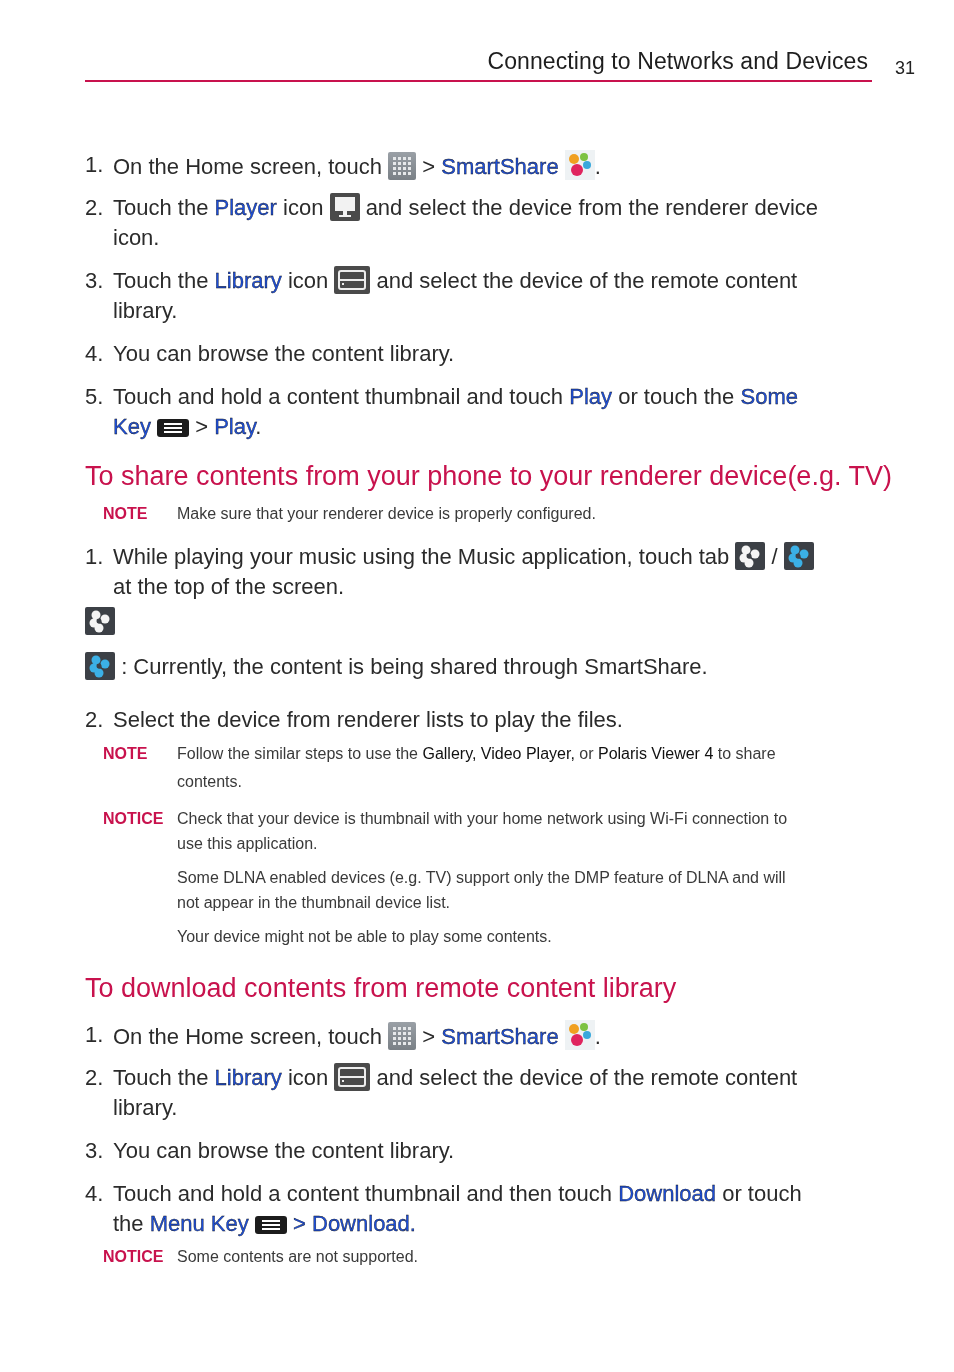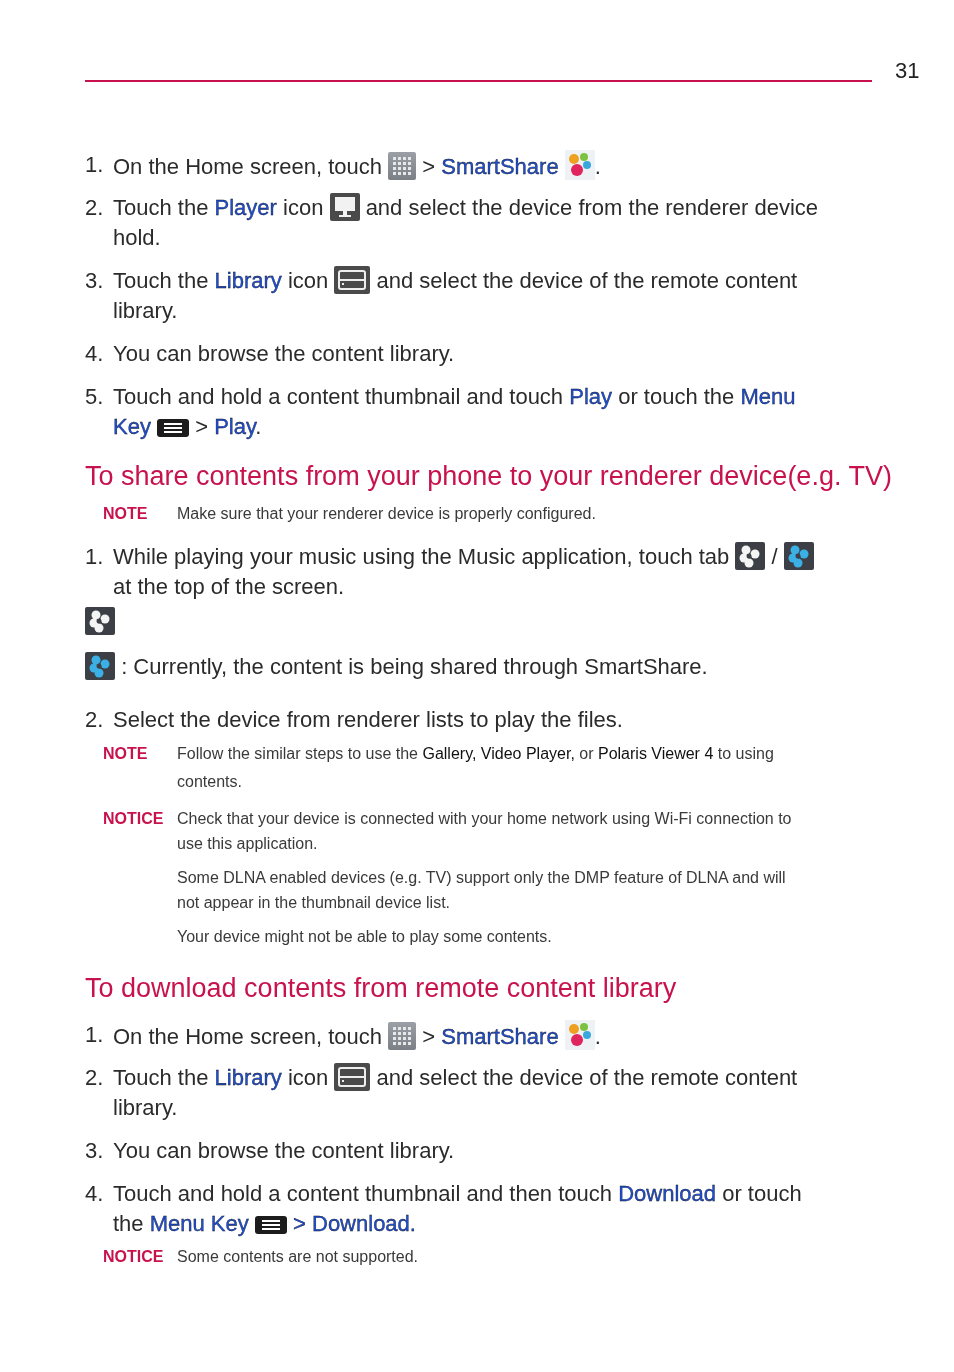--- a/index.html
+++ b/index.html
@@ -1,21 +1,21 @@
 <!DOCTYPE html>
 <html><head>
 <meta charset="utf-8">
 <style>
   html, body { margin: 0; padding: 0; background: #ffffff; }
   body { width: 954px; height: 1372px; position: relative; overflow: hidden;
          font-family: "Liberation Sans", "DejaVu Sans", sans-serif; color: #2a2a2a; }
   .header { position: absolute; left: 85px; top: 48px; width: 787px; height: 34px; }
   .header-title { position: absolute; right: 4px; top: 0; font-size: 23px; color: #1e1e1e; letter-spacing: 0.1px; }
   .header-rule { position: absolute; left: 0; top: 32px; width: 787px; height: 2px; background: #c8124d; }
-  .page-num { position: absolute; left: 895px; top: 58px; font-size: 22px; color: #222; }
+  .page-num { position: absolute; left: 895px; top: 58px; font-size: 18px; color: #222; }
   .step { position: absolute; left: 85px; font-size: 22px; line-height: 29.5px; color: #2b2b2b; width: 790px; }
   .step .num { position: absolute; left: 0; top: 0; }
   .step .txt { display: block; margin-left: 28px; }
   .b { color: #1d4ed8; font-weight: normal; -webkit-text-stroke: 0.35px #111; }
   .heading { position: absolute; left: 85px; font-size: 27px; color: #c8124d; }
   .note { position: absolute; left: 103px; font-size: 16px; line-height: 26px; color: #3a3a3a; width: 760px; }
   .note .lbl { position: absolute; left: 0; top: 0; color: #c8124d; font-weight: bold; font-size: 16px; }
   .note .body { display: block; margin-left: 74px; }
   .note .nb { color: #111; }
 
@@ -26,20 +26,21 @@
   .ico-player { width: 30px; height: 28px; background: #4a4a4a; }
   .ico-library { width: 36px; height: 28px; background: #4a4a4a; }
   .ico-menu { width: 32px; height: 18px; background: #1c1c1c; vertical-align: -3px; border-radius: 3px; }
   .ico-menu i { position: absolute; left: 7px; width: 18px; height: 2px; background: #fff; }
   .ico-net { width: 30px; height: 28px; background: #3c4046; }
 </style>
 </head>
 <body>
 
 <div class="header">
+  <span class="header-title">Connecting to Networks and Devices</span>
   <div class="header-rule"></div>
 </div>
 <span class="page-num">31</span>
 
 <div class="step" style="top:150px">
   <span class="num">1.</span>
   <span class="txt"><span>On the Home screen, touch</span>
     <span class="ico ico-apps">
       <i style="left:5px;top:5px"></i><i style="left:10px;top:5px"></i><i style="left:15px;top:5px"></i><i style="left:20px;top:5px"></i>
       <i style="left:5px;top:10px"></i><i style="left:10px;top:10px"></i><i style="left:15px;top:10px"></i><i style="left:20px;top:10px"></i>
@@ -66,21 +67,21 @@
     <span class="b">Player</span>
     <span>icon</span>
     <span class="ico ico-player">
       <svg width="30" height="28" viewBox="0 0 30 28">
           <rect x="5" y="4" width="20" height="14" fill="#f2f2f2"></rect>
           <rect x="13" y="18" width="4" height="4" fill="#f2f2f2"></rect>
           <rect x="9" y="22" width="12" height="2" fill="#f2f2f2"></rect>
         </svg>
     </span>
     <span>and select the device from the renderer device</span><br>
-    <span>hold.</span>
+    <span>icon.</span>
   </span>
 </div>
 
 <div class="step" style="top:266px">
   <span class="num">3.</span>
   <span class="txt"><span>Touch the</span>
     <span class="b">Library</span>
     <span>icon</span>
     <span class="ico ico-library">
       <svg width="36" height="28" viewBox="0 0 36 28">
@@ -97,21 +98,21 @@
 <div class="step" style="top:339px">
   <span class="num">4.</span>
   <span class="txt">You can browse the content library.</span>
 </div>
 
 <div class="step" style="top:382px">
   <span class="num">5.</span>
   <span class="txt"><span>Touch and hold a content thumbnail and touch</span>
     <span class="b">Play</span>
     <span>or touch the</span>
-    <span class="b">Menu</span><br>
+    <span class="b">Some</span><br>
     <span class="b">Key</span>
     <span class="ico ico-menu"><i style="top:4px"></i><i style="top:8px"></i><i style="top:12px"></i></span>
     <span>&gt;</span>
     <span class="b">Play</span><span>.</span>
   </span>
 </div>
 
 <div class="heading" style="top:461px">To share contents from your phone to your renderer device(e.g. TV)</div>
 
 <div class="note" style="top:501px">
@@ -174,29 +175,29 @@
   <span class="num">2.</span>
   <span class="txt">Select the device from renderer lists to play the files.</span>
 </div>
 
 <div class="note" style="top:741px">
   <span class="lbl">NOTE</span>
   <span class="body"><span>Follow the similar steps to use the</span>
     <span class="nb">Gallery, Video Player,</span>
     <span>or</span>
     <span class="nb">Polaris Viewer 4</span>
-    <span>to using</span><br>
+    <span>to share</span><br>
     <span style="line-height:30px">contents.</span>
   </span>
 </div>
 
 <div class="note" style="top:806px; line-height:25px">
   <span class="lbl">NOTICE</span>
   <span class="body">
-    <span>Check that your device is connected with your home network using Wi-Fi connection to</span><br>
+    <span>Check that your device is thumbnail with your home network using Wi-Fi connection to</span><br>
     <span>use this application.</span>
     <div style="height:9px"></div>
     <span>Some DLNA enabled devices (e.g. TV) support only the DMP feature of DLNA and will</span><br>
     <span>not appear in the thumbnail device list.</span>
     <div style="height:9px"></div>
     <span>Your device might not be able to play some contents.</span>
   </span>
 </div>
 
 <div class="heading" style="top:973px">To download contents from remote content library</div>

